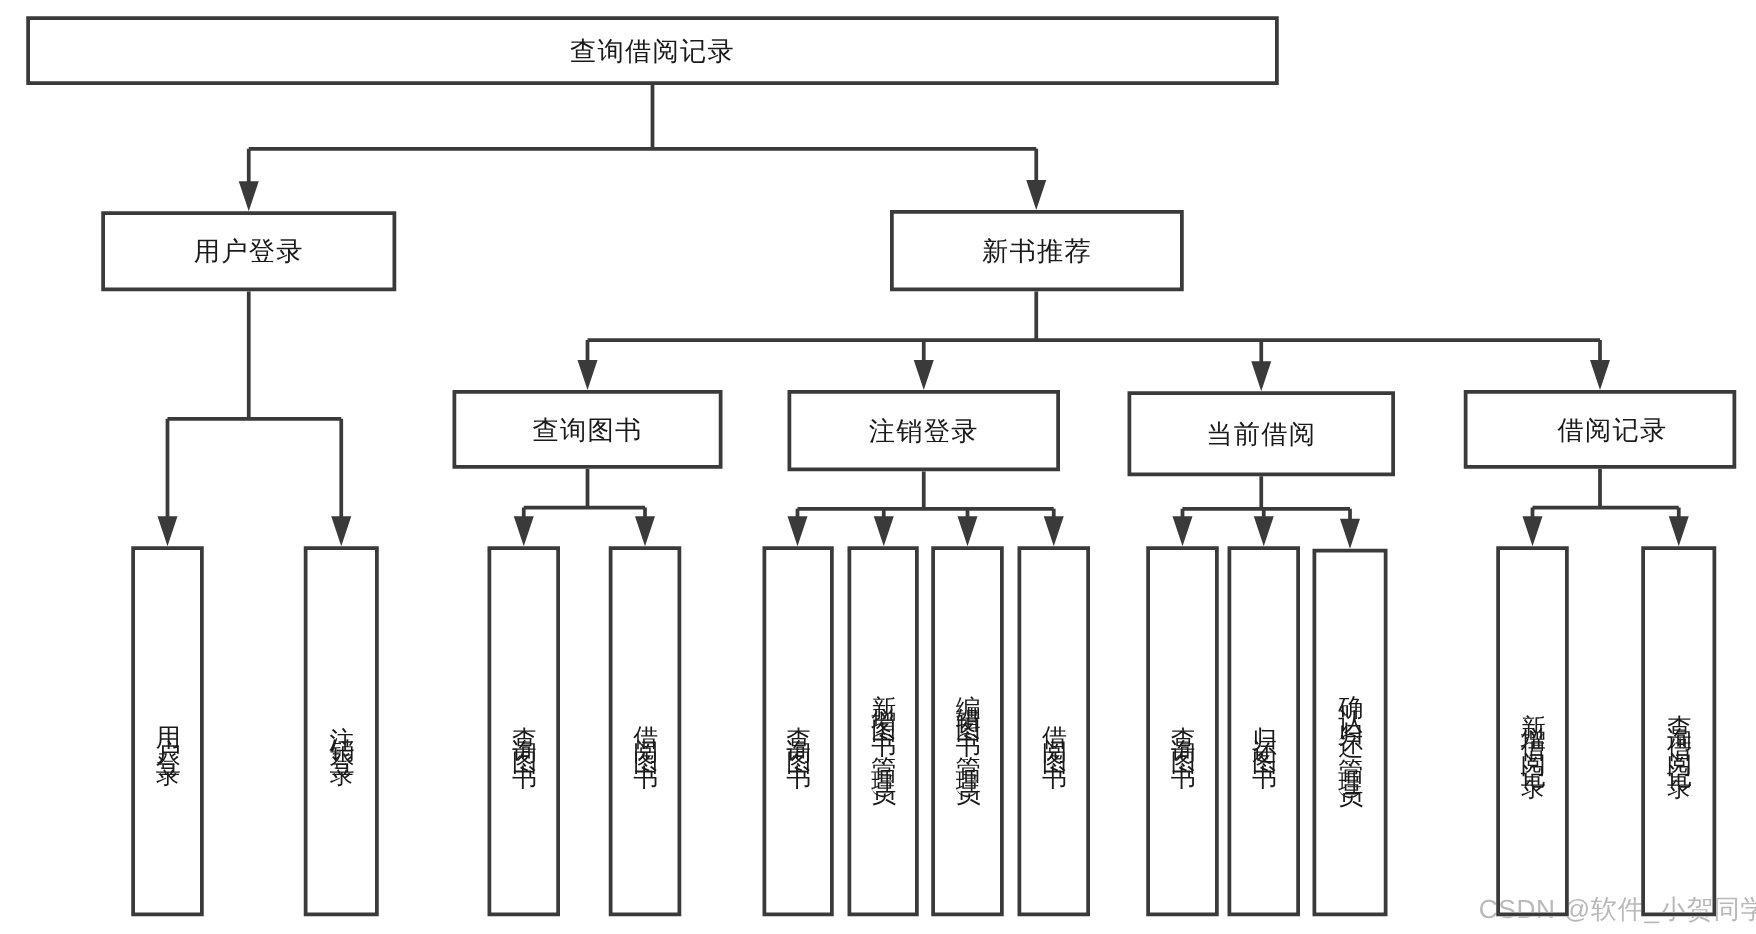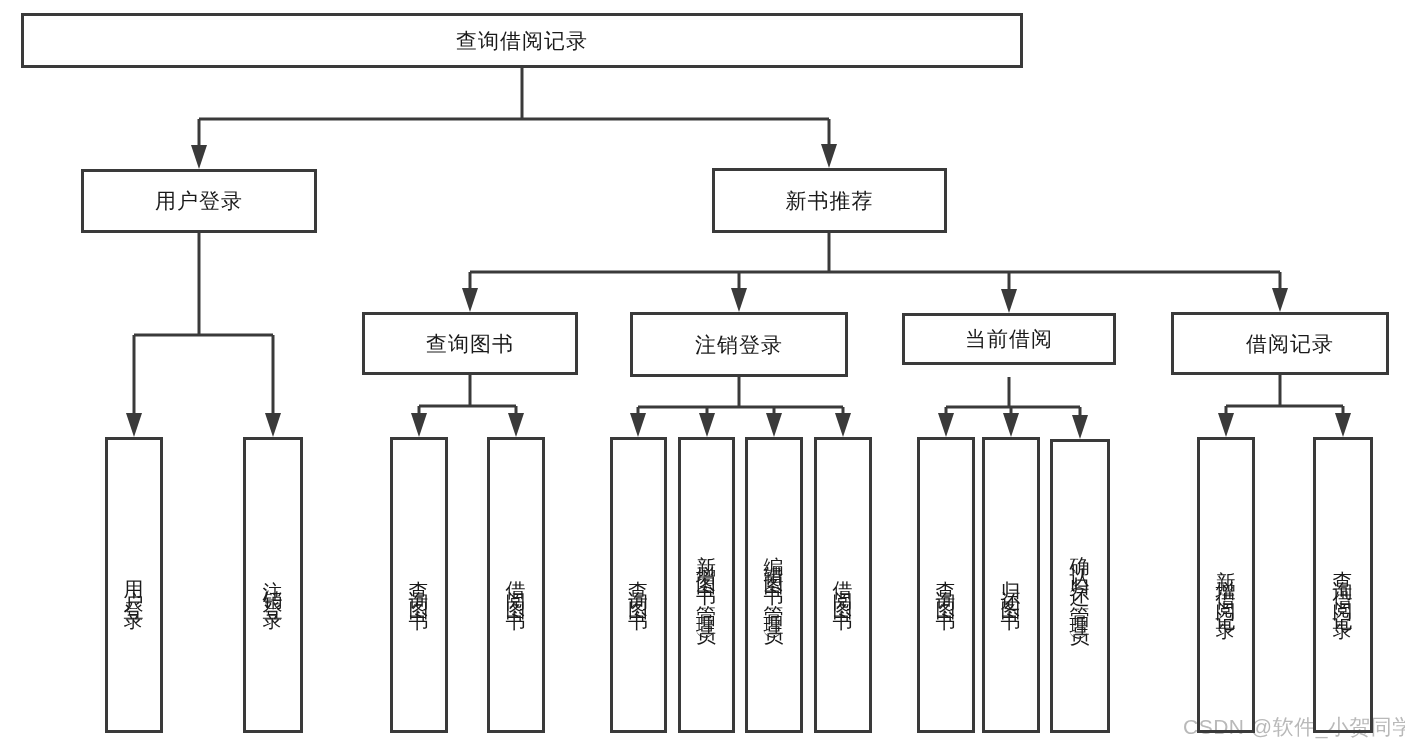--- a/index.html
+++ b/index.html
@@ -122,21 +122,21 @@
     <polygon points="1335,413 1351,413 1343,437" stroke="none"></polygon>
   </svg>
 
   <div class="node" style="left:21px;top:13px;width:1002px;height:55px;">查询借阅记录</div>
 
   <div class="node" style="left:81px;top:169px;width:236px;height:64px;">用户登录</div>
   <div class="node" style="left:712px;top:168px;width:235px;height:65px;">新书推荐</div>
 
   <div class="node" style="left:362px;top:312px;width:216px;height:63px;">查询图书</div>
   <div class="node" style="left:630px;top:312px;width:218px;height:65px;">注销登录</div>
-  <div class="node" style="left:902px;top:313px;width:214px;height:52px;">当前借阅</div>
+  <div class="node" style="left:902px;top:313px;width:214px;height:68px;">当前借阅</div>
   <div class="node" style="left:1171px;top:312px;width:218px;height:63px;padding-left:20px;">借阅记录</div>
 
   <div class="node leaf" style="left:105px;top:437px;width:58px;height:296px;">
     <span>用户登录</span>
   </div>
   <div class="node leaf" style="left:243px;top:437px;width:60px;height:296px;">
     <span>注销登录</span>
   </div>
 
   <div class="node leaf" style="left:390px;top:437px;width:58px;height:296px;">

